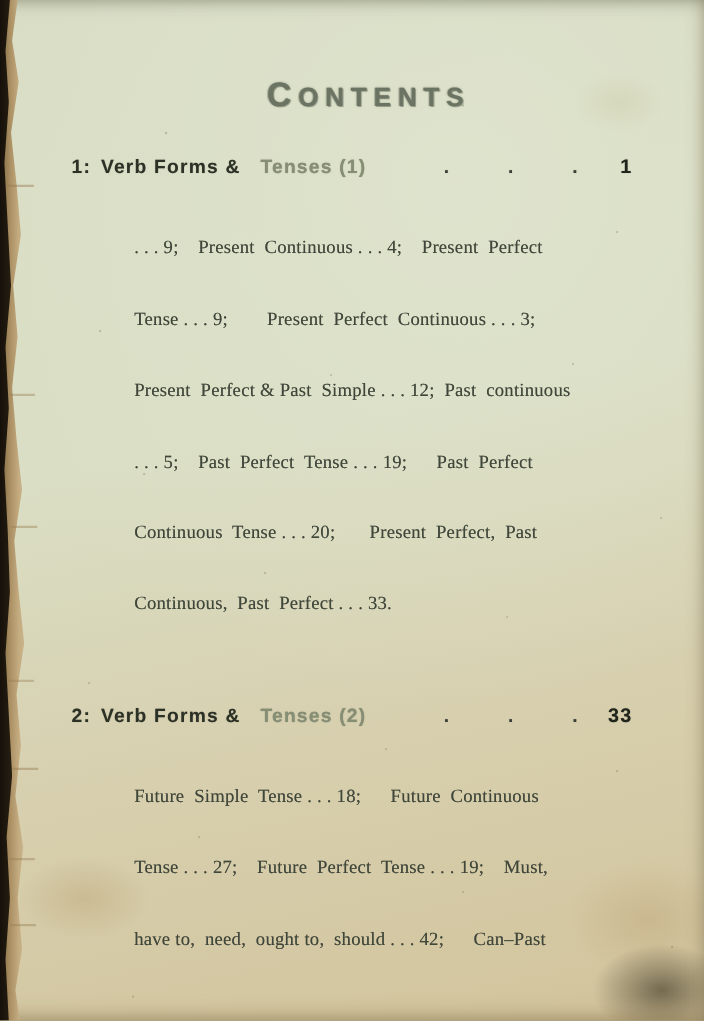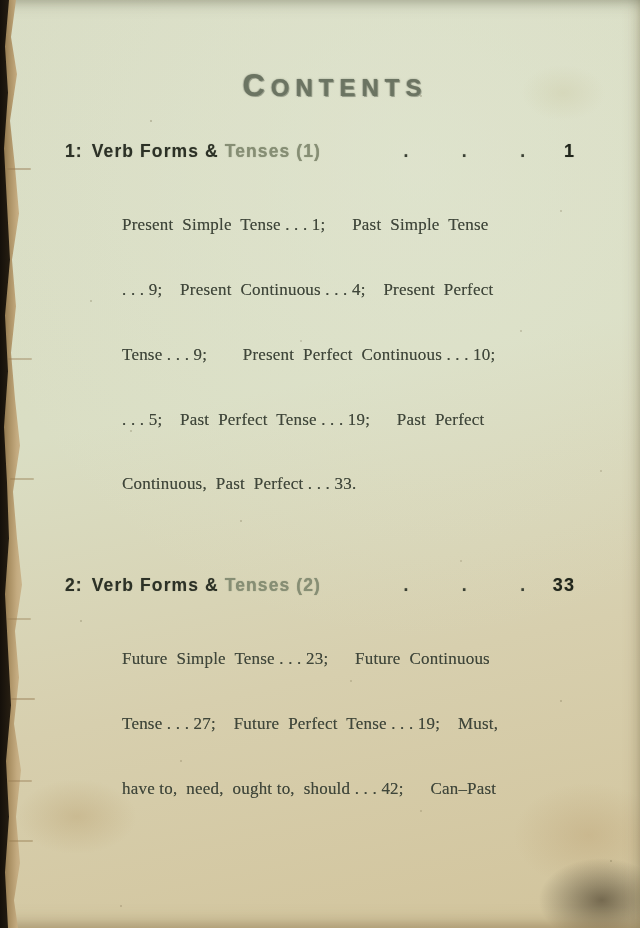--- a/index.html
+++ b/index.html
@@ -67,21 +67,21 @@
   .sec:nth-of-type(4) { margin-top:30px; }
   .sec:nth-of-type(5) { margin-top:26px; }
 
   .hrow {
     display:flex; align-items:baseline; white-space:pre;
     font-family:"Liberation Sans", sans-serif; font-weight:700;
     font-size:17.5px; line-height:22px; letter-spacing:1.1px; color:#2c3126;
     text-shadow:0 0 1px rgba(44,49,38,.35);
   }
   .hnum { margin-right:9px; }
-  .tfade { color:#868e74; margin-left:6px; text-shadow:0 0 1px rgba(110,118,95,.7); }
+  .tfade { color:#868e74; margin-left:18px; text-shadow:0 0 1px rgba(110,118,95,.7); }
   .dots { margin-left:auto; color:#3a4034; letter-spacing:0; }
   .pageno { min-width:36px; text-align:right; font-size:18px; color:#20251b; margin-left:14px; }
 
   .body {
     margin:9px 60px 0 57px; white-space:pre;
     font-size:17px; line-height:21.6px; color:#3f463a; letter-spacing:.2px;
     text-shadow:0 0 .5px rgba(60,66,52,.55);
   }
   .ln { min-height:21.6px; }
 </style>
@@ -100,38 +100,39 @@
 
     <section class="sec">
       <div class="hrow">
         <span class="hnum">1:</span>
         <span>Verb Forms &amp;</span>
         <span class="tfade">Tenses (1)</span>
         <span class="dots">.           .           .</span>
         <span class="pageno">1</span>
       </div>
       <div class="body">
-        <div class="ln">Present  Simple  Tense . . . 1;      Past  Simple  Tense</div>
         <div class="ln">. . . 9;    Present  Continuous . . . 4;    Present  Perfect</div>
-        <div class="ln">Tense . . . 9;        Present  Perfect  Continuous . . . 10;</div>
+        <div class="ln">Tense . . . 9;        Present  Perfect  Continuous . . . 3;</div>
+        <div class="ln">Present  Perfect &amp; Past  Simple . . . 12;  Past  continuous</div>
         <div class="ln">. . . 5;    Past  Perfect  Tense . . . 19;      Past  Perfect</div>
+        <div class="ln">Continuous  Tense . . . 20;       Present  Perfect,  Past</div>
         <div class="ln">Continuous,  Past  Perfect . . . 33.</div>
       </div>
     </section>
 
     <section class="sec">
       <div class="hrow">
         <span class="hnum">2:</span>
         <span>Verb Forms &amp;</span>
         <span class="tfade">Tenses (2)</span>
         <span class="dots">.           .           .</span>
         <span class="pageno">33</span>
       </div>
       <div class="body">
-        <div class="ln">Future  Simple  Tense . . . 23;      Future  Continuous</div>
+        <div class="ln">Future  Simple  Tense . . . 18;      Future  Continuous</div>
         <div class="ln">Tense . . . 27;    Future  Perfect  Tense . . . 19;    Must,</div>
         <div class="ln">have to,  need,  ought to,  should . . . 42;      Can–Past</div>
         
         
         
         
         
       </div>
     </section>
 

